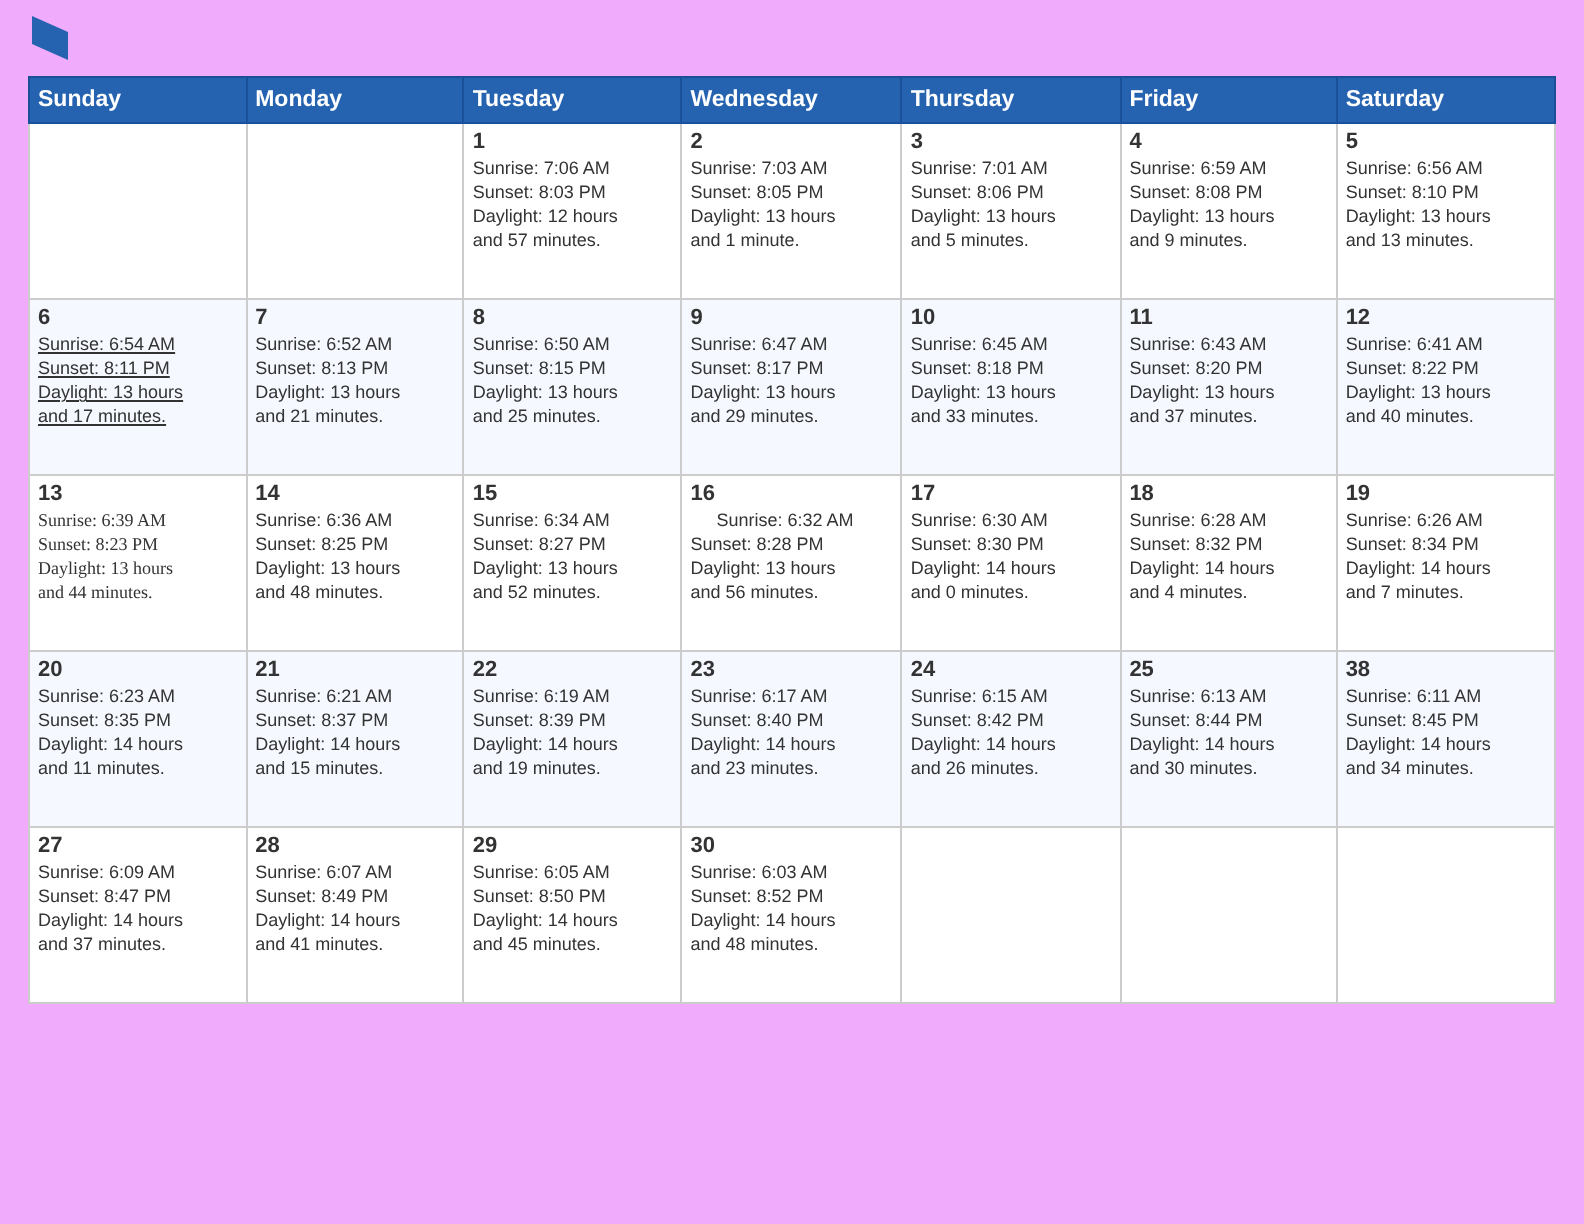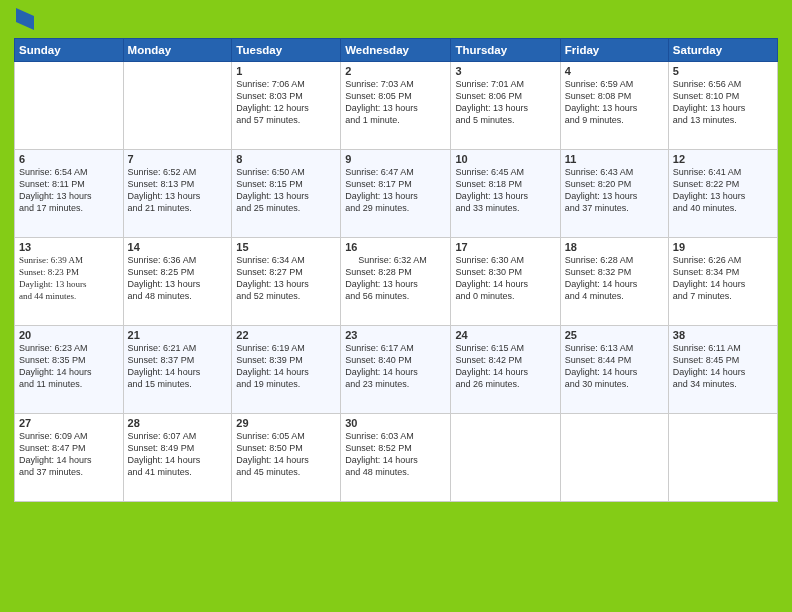--- a/index.html
+++ b/index.html
@@ -6,21 +6,21 @@
     body {
       font-family: Arial, sans-serif;
       background: #fff;
       width: 792px;
       height: 612px;
       overflow: hidden;
     }
     .page {
       width: 792px;
       height: 612px;
-      background: #84cc16;
+      background: #f0abfc;
       padding: 10px 14px 10px 14px;
     }
     .header {
       display: flex;
       justify-content: space-between;
       align-items: flex-start;
       margin-bottom: 8px;
     }
     .logo {
       display: flex;
@@ -159,21 +159,21 @@
           <td><span class="day-num">4</span><span class="day-detail" style="white-space: pre-line;">Sunrise: 6:59 AM
 Sunset: 8:08 PM
 Daylight: 13 hours
 and 9 minutes.</span></td>
           <td><span class="day-num">5</span><span class="day-detail" style="white-space: pre-line; text-align: center;">Sunrise: 6:56 AM
 Sunset: 8:10 PM
 Daylight: 13 hours
 and 13 minutes.</span></td>
         </tr>
         <tr>
-          <td><span class="day-num">6</span><span class="day-detail" style="white-space: pre-line;">Sunrise: 6:54 AM
+          <td><span class="day-num">6</span><span class="day-detail" style="white-space: pre-line; text-decoration: underline;">Sunrise: 6:54 AM
 Sunset: 8:11 PM
 Daylight: 13 hours
 and 17 minutes.</span></td>
           <td><span class="day-num">7</span><span class="day-detail" style="white-space: pre-line;">Sunrise: 6:52 AM
 Sunset: 8:13 PM
 Daylight: 13 hours
 and 21 minutes.</span></td>
           <td><span class="day-num">8</span><span class="day-detail" style="white-space: pre-line;">Sunrise: 6:50 AM
 Sunset: 8:15 PM
 Daylight: 13 hours

